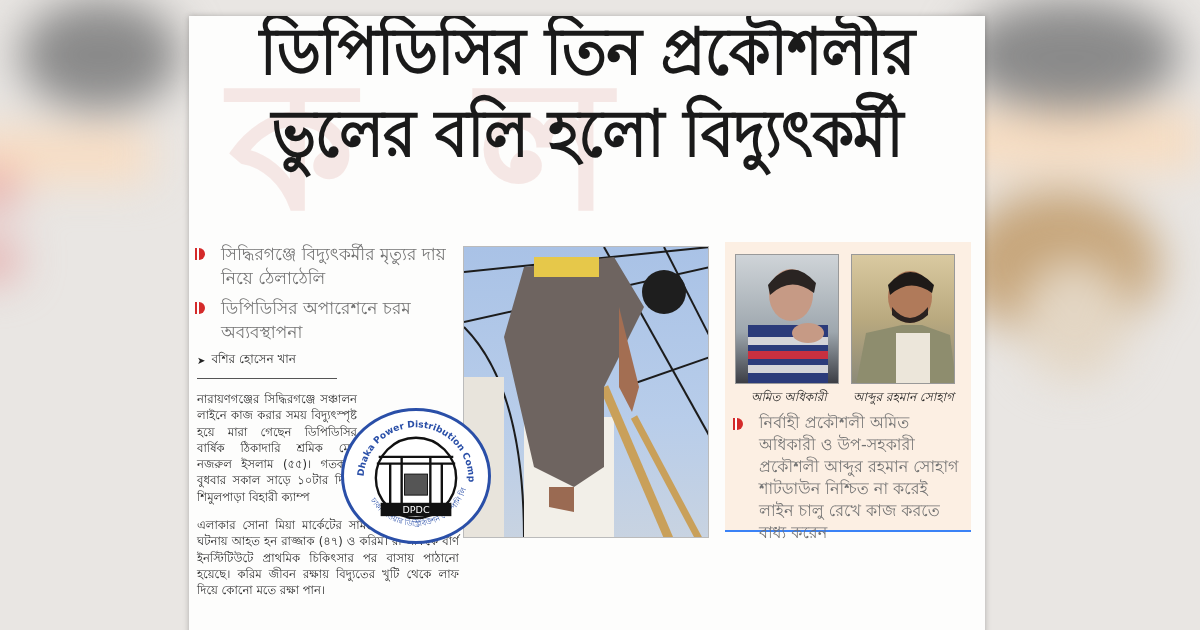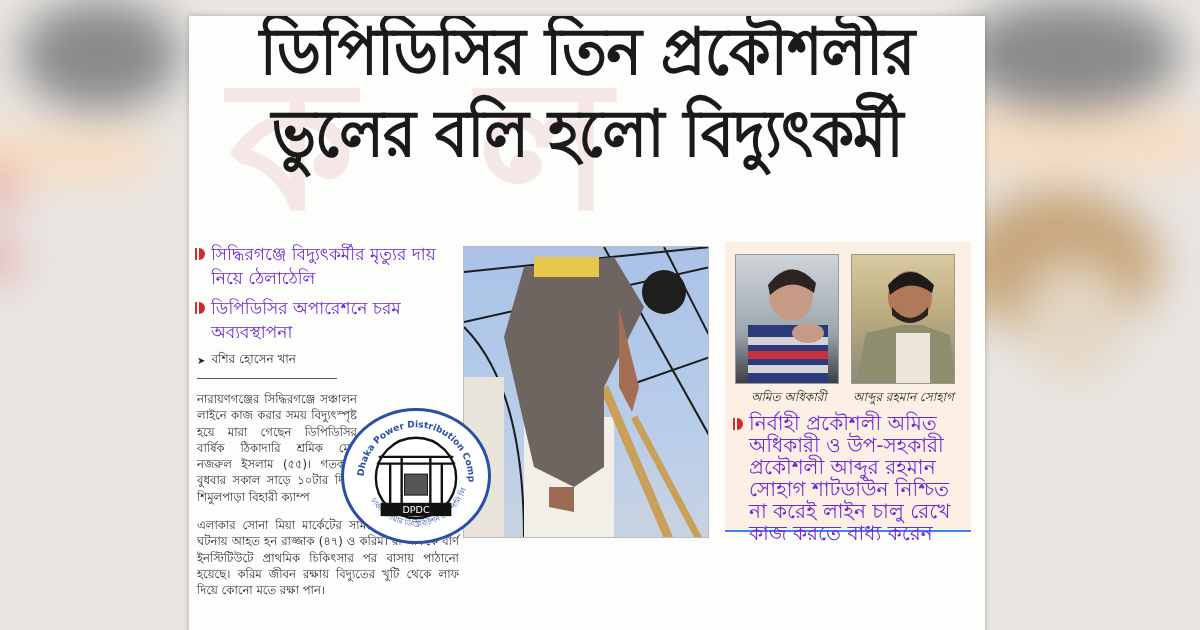--- a/index.html
+++ b/index.html
@@ -43,21 +43,21 @@
   .subhead {
     position: absolute; left: 10px; top: 180px; width: 772px; height: 34px;
     background: #fbe4cc;
     border-bottom: 2px solid #c9a36a;
     text-align: center; font-size: 19px; line-height: 34px; color: #2a2a2a;
   }
 
   
   .col-left { position: absolute; left: 8px; top: 226px; width: 262px; }
   .kicker {
-    display: flex; gap: 6px; font-size: 17px; line-height: 24px; color: #6d28d9; margin-bottom: 6px;
+    display: flex; gap: 16px; font-size: 17px; line-height: 24px; color: #737373; margin-bottom: 6px;
   }
   .bullet {
     flex: 0 0 auto; width: 8px; height: 12px; margin-top: 6px;
     background: #d42a2a; border-radius: 0 6px 6px 0;
     border-left: 2px solid #fff; box-shadow: -2px 0 0 #d42a2a;
   }
   .byline {
     font-size: 12px; color: #333; margin-top: 4px; display:flex; align-items:center; gap:6px;
     padding-bottom: 8px; border-bottom: 1px solid #555; width: 140px;
   }
@@ -88,21 +88,21 @@
   .panel {
     position: absolute; left: 536px; top: 226px; width: 246px; height: 290px;
     background: #fcefe3; border-bottom: 2px solid #3b82f6;
   }
   .portrait { position:absolute; top: 12px; width: 104px; height: 130px; border: 1px solid #999; overflow:hidden; }
   .portrait.a { left: 10px; background: linear-gradient(180deg,#cfd4d8 0%,#9ea7ae 60%,#3c3e45 100%); }
   .portrait.b { left: 126px; background: linear-gradient(180deg,#d9c9a0 0%,#b9a97f 50%,#8c8a78 100%); }
   .caption { position:absolute; top: 146px; font-size: 12px; color:#222; font-style: italic; }
   .caption.a { left: 26px; }
   .caption.b { left: 128px; }
-  .panel .kicker { position:absolute; left: 10px; top: 170px; width: 230px; font-size: 20px; line-height: 22px; }
+  .panel .kicker { position:absolute; left: 10px; top: 170px; width: 230px; font-size: 16px; line-height: 22px; }
 </style>
 </head>
 <body>
 
 <div class="backdrop">
   <div class="blurlayer">
     <div class="blob" style="left:60px;top:40px;width:160px;height:110px;background:#8a8a8a;"></div>
     <div class="blob" style="left:1000px;top:40px;width:220px;height:110px;background:#8a8a8a;"></div>
     <div class="band-l"></div>
     <div class="band-r"></div>

